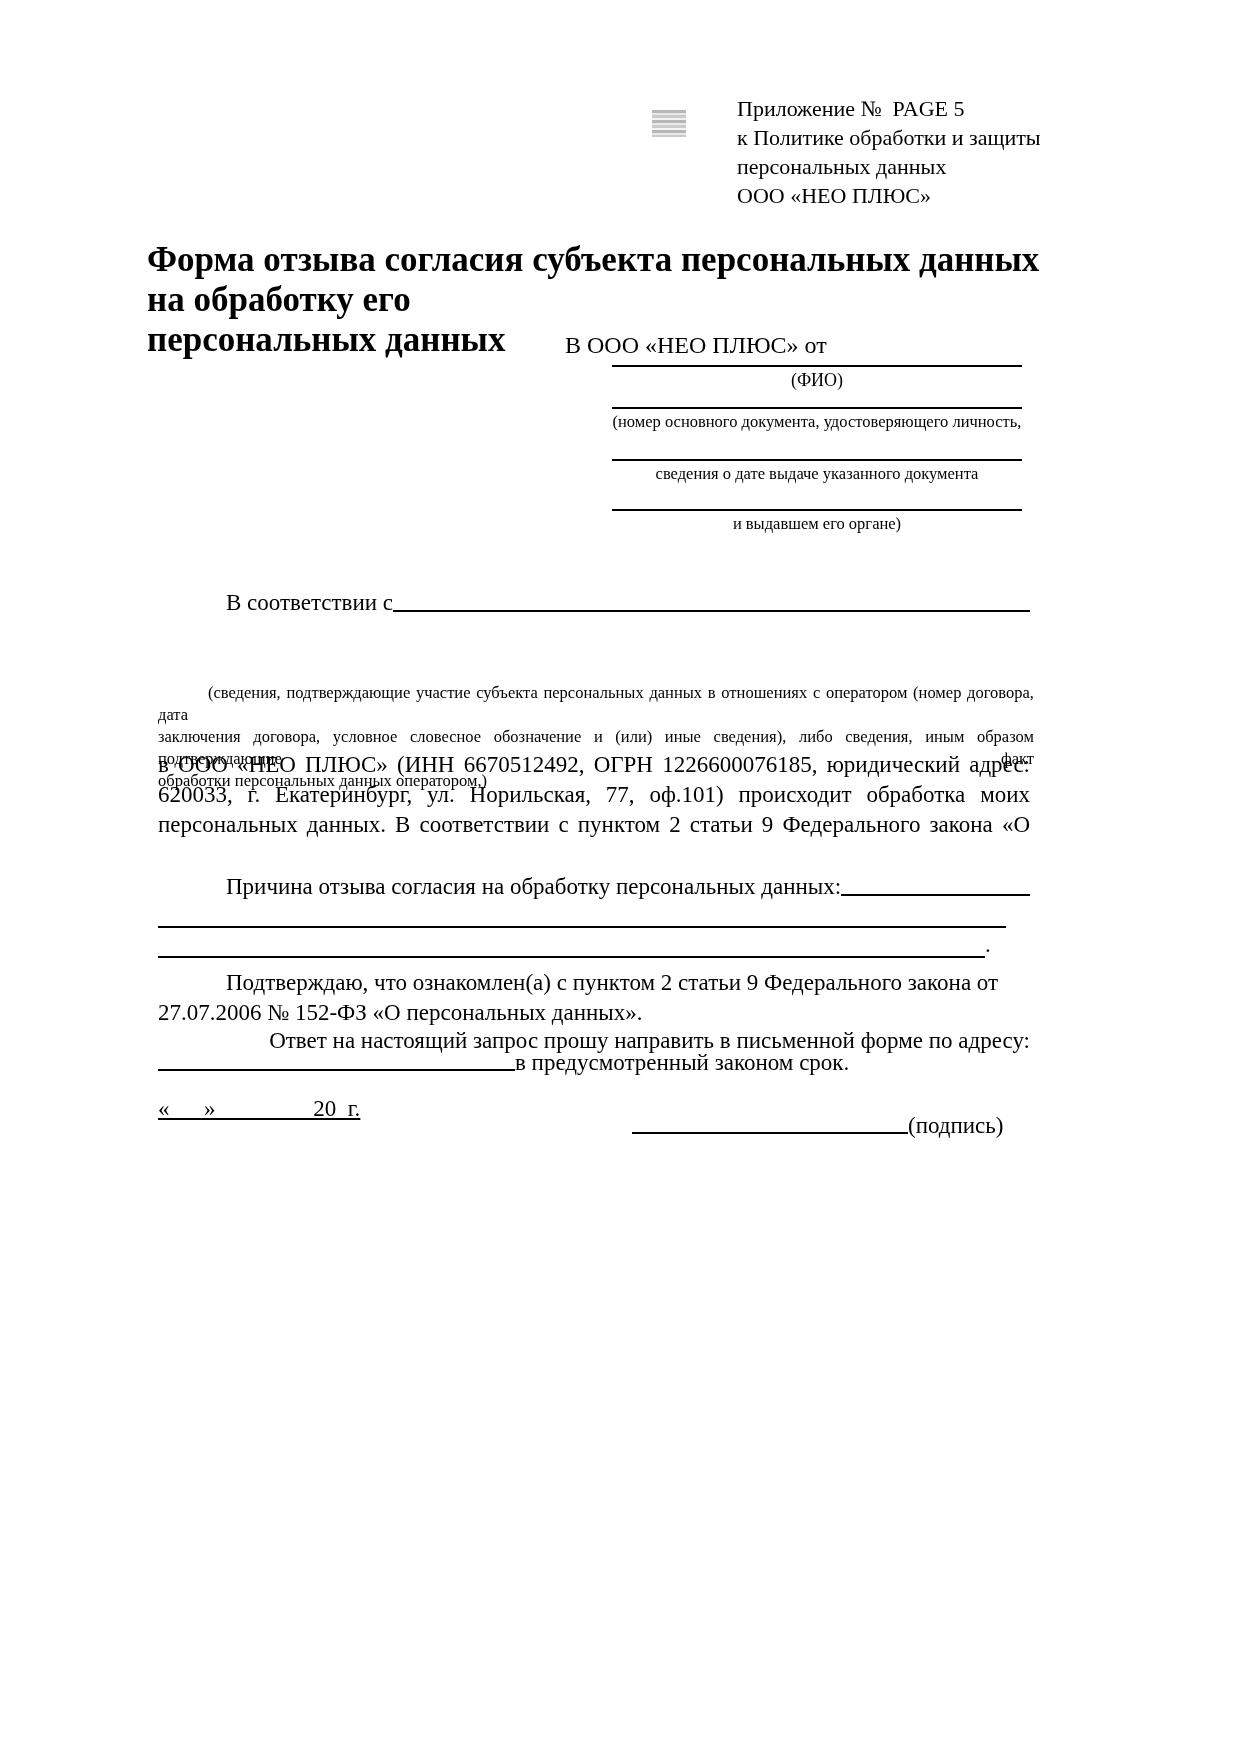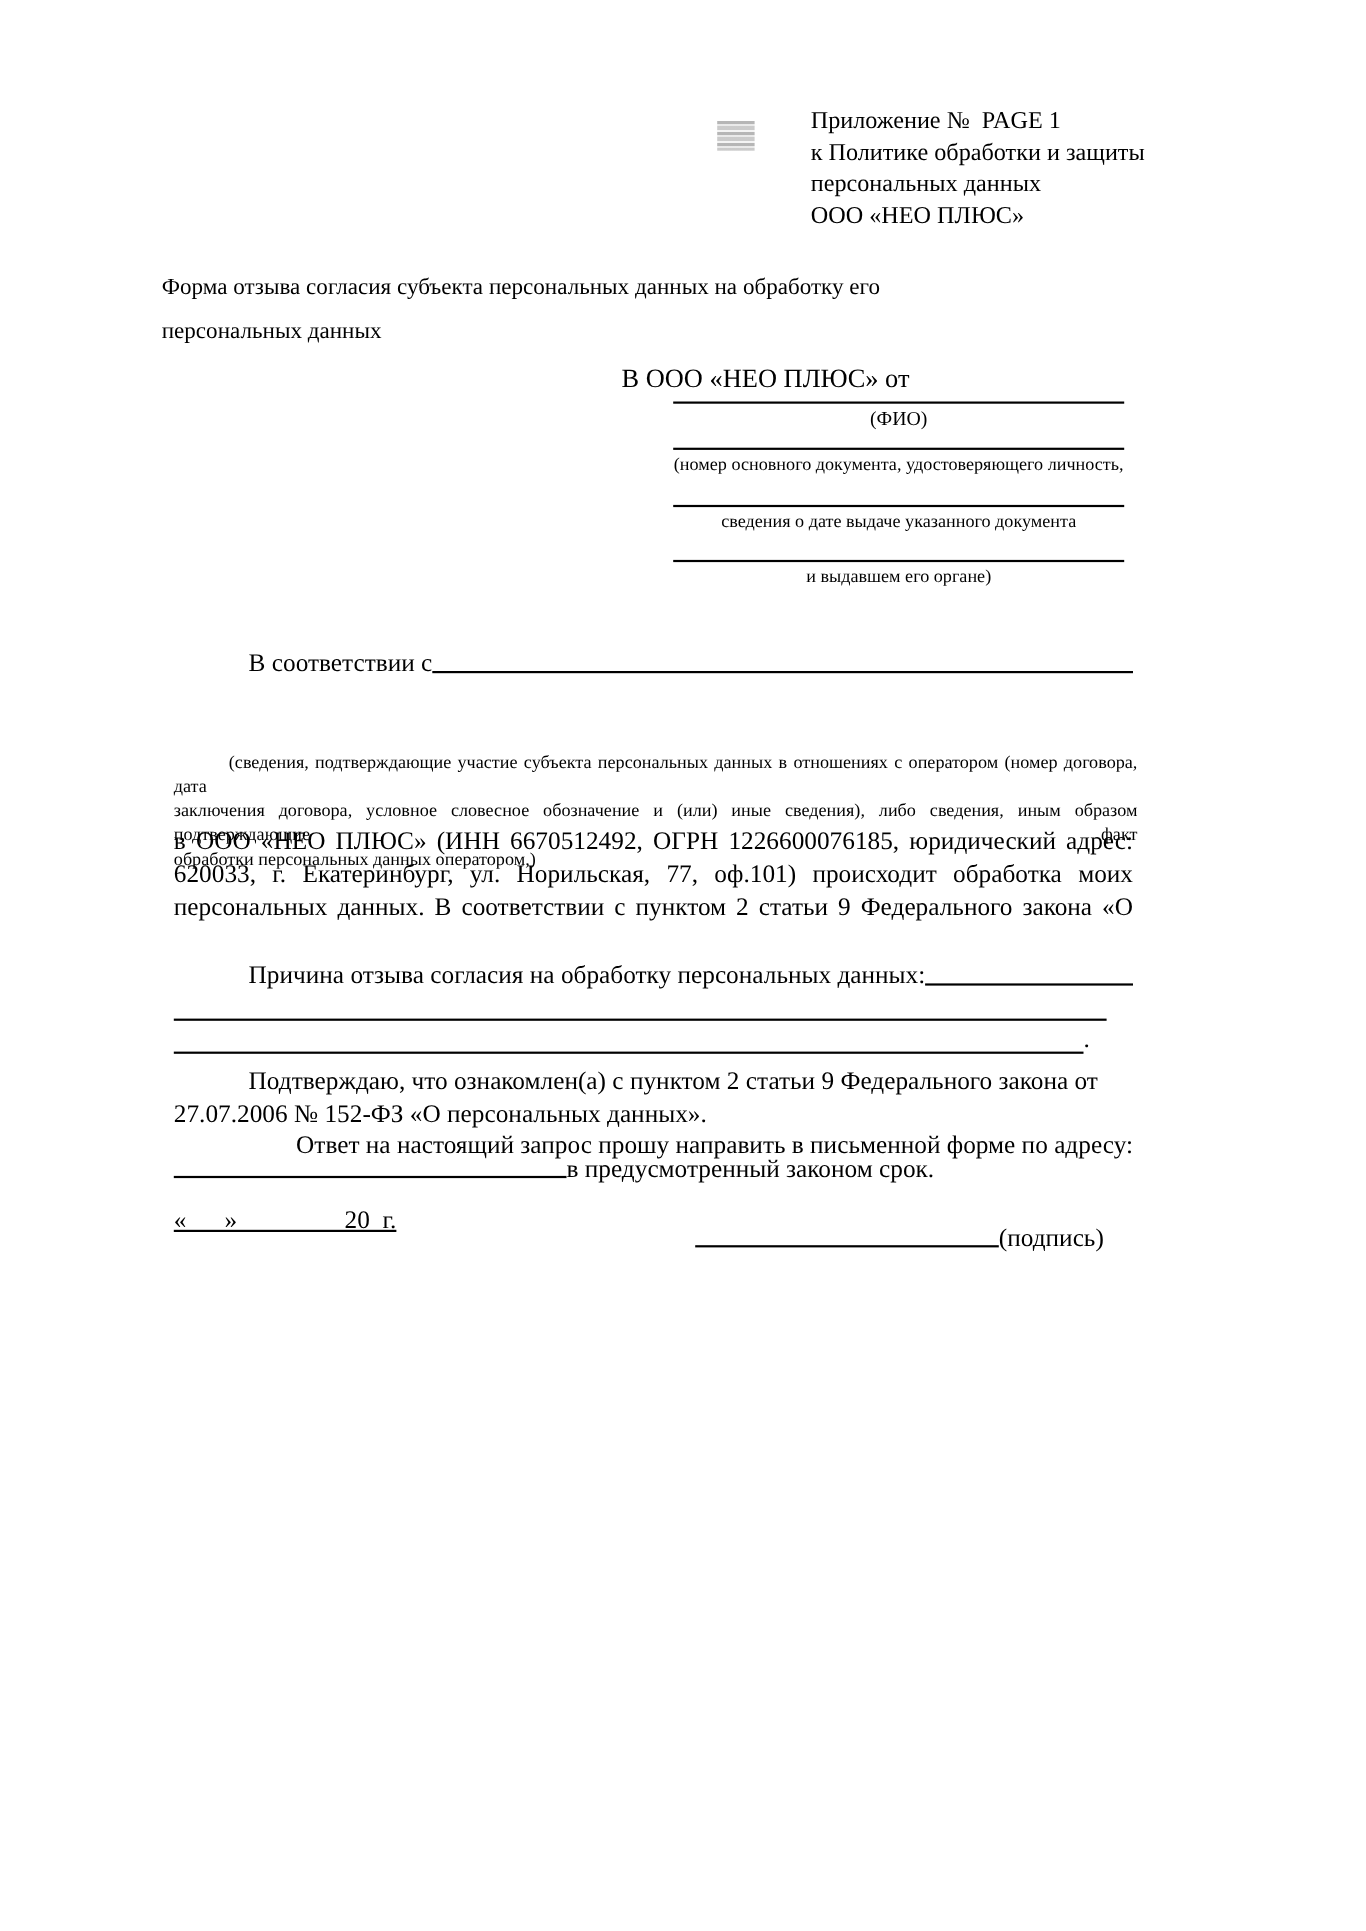--- a/index.html
+++ b/index.html
@@ -18,21 +18,21 @@
   
   .stamp {
     left:652px; top:110px; width:34px; height:27px;
     background:repeating-linear-gradient(180deg,
       #a9a9a9 0 3px, #e6e6e6 3px 5px, #c2c2c2 5px 8px, #f2f2f2 8px 10px);
     opacity:.85;
   }
 
   .hdr { left:737px; top:94px; font-size:22px; line-height:29px; }
 
-  .title { left:147px; top:240px; width:910px; font-size:21px; font-weight:normal; line-height:40px; }
+  .title { left:147px; top:240px; width:910px; font-size:35px; font-weight:bold; line-height:40px; }
 
   .to-line { left:565px; top:332px; font-size:24px; }
 
   .field { left:612px; width:410px; border-top:2.5px solid #000; text-align:center; }
   .f1 { top:365px; font-size:18px; padding-top:3px; }
   .f2 { top:407px; font-size:16.5px; padding-top:3px; }
   .f3 { top:459px; font-size:16.5px; padding-top:3px; }
   .f4 { top:509px; font-size:16.5px; padding-top:3px; }
 
   .heading { left:158px; top:556px; width:872px; text-align:center; font-size:24px; letter-spacing:.5px; }
@@ -70,21 +70,21 @@
   .footer-sig .line { width:276px; border-bottom:2.5px solid #000; margin-bottom:5px; }
 </style>
 </head>
 <body>
 
 <div class="page">
 
   <div class="abs stamp"></div>
 
   <div class="abs hdr">
-    <div class="pre">Приложение №  PAGE 1</div>
+    <div class="pre">Приложение №  PAGE 5</div>
     <div>к Политике обработки и защиты</div>
     <div>персональных данных</div>
     <div>ООО «НЕО ПЛЮС»</div>
   </div>
 
   <div class="abs title">
     <div>Форма отзыва согласия субъекта персональных данных на обработку его</div>
     <div>персональных данных</div>
   </div>
 

